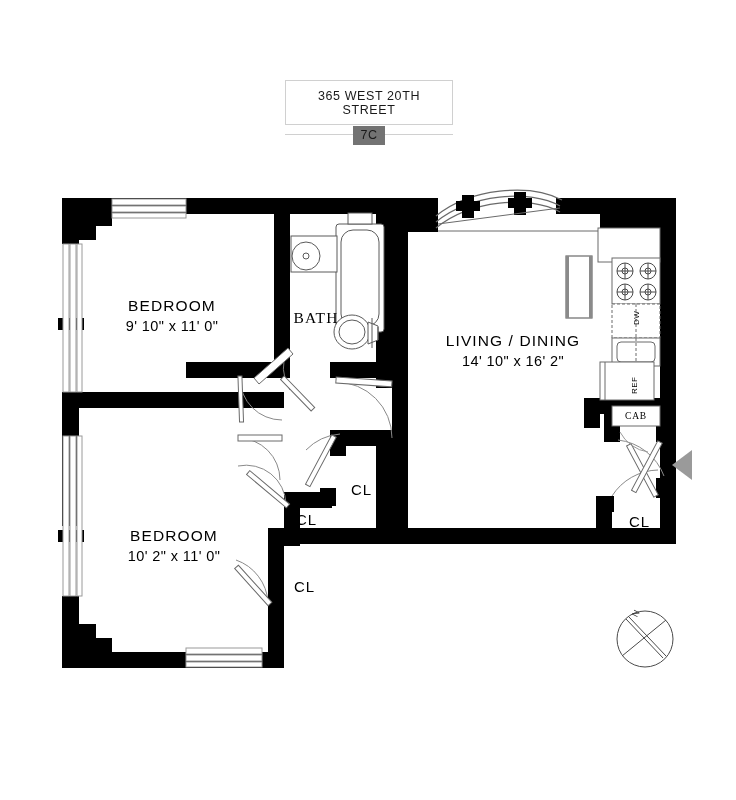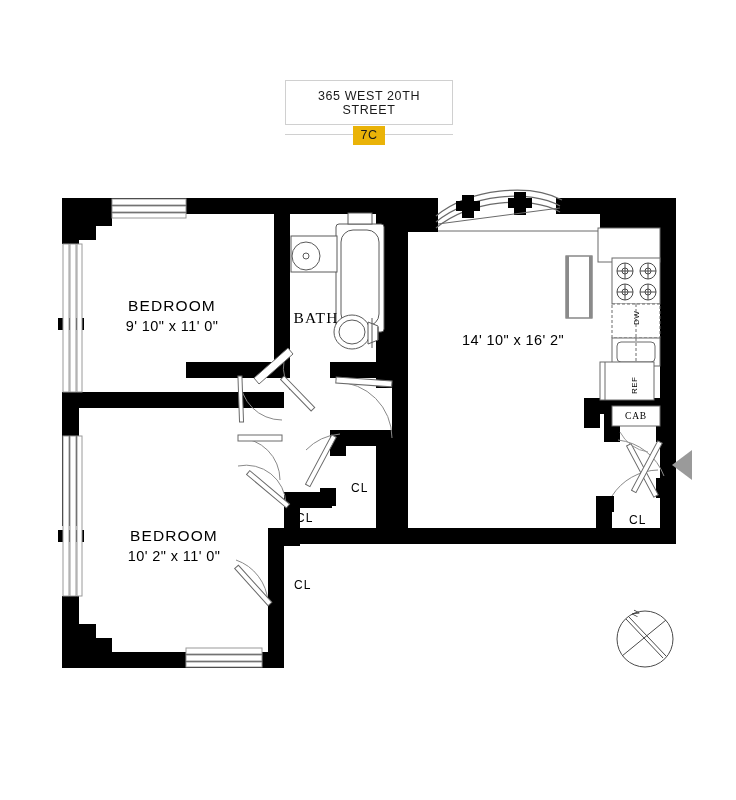--- a/index.html
+++ b/index.html
@@ -43,21 +43,21 @@
   }
   .title-sub-line {
     position: absolute;
     left: 0; right: 0;
     top: 9px;
     border-top: 1px solid #d0d0d0;
   }
   .title-sub {
     position: relative;
     display: inline-block;
-    background: #eab308;
+    background: #737373;
     padding: 0 7px;
     font-size: 12.5px;
     letter-spacing: 0.6px;
     color: #1a1a1a;
     line-height: 19px;
   }
   svg.plan {
     position: absolute;
     left: 0;
     top: 0;
@@ -72,21 +72,21 @@
   .rm-name {
     font-size: 15.5px;
     letter-spacing: 1.1px;
   }
   .rm-dims {
     font-size: 14.5px;
     letter-spacing: 0.4px;
   }
   .cl-label {
     position: absolute;
-    font-size: 12px;
+    font-size: 15px;
     letter-spacing: 1px;
     color: #000;
     white-space: nowrap;
   }
   .appl-label {
     position: absolute;
     font-size: 8px;
     letter-spacing: 0.5px;
     color: #000;
     transform: rotate(-90deg);
@@ -378,20 +378,21 @@
     <div class="rm-name">BEDROOM</div>
     <div class="rm-dims">9' 10" x 11' 0"</div>
   </div>
 
   <div class="rm-label" style="left:94px; top:526px; width:160px;">
     <div class="rm-name">BEDROOM</div>
     <div class="rm-dims">10' 2" x 11' 0"</div>
   </div>
 
   <div class="rm-label" style="left:418px; top:331px; width:190px;">
+    <div class="rm-name">LIVING / DINING</div>
     <div class="rm-dims">14' 10" x 16' 2"</div>
   </div>
 
   <div class="rm-label rm-name" style="left:286px; top:308px; width:60px;font-family:Liberation Serif, serif;">BATH</div>
 
   <div class="cl-label" style="left:296px; top:511px;">CL</div>
   <div class="cl-label" style="left:351px; top:481px;">CL</div>
   <div class="cl-label" style="left:294px; top:578px;">CL</div>
   <div class="cl-label" style="left:629px; top:513px;">CL</div>
 

